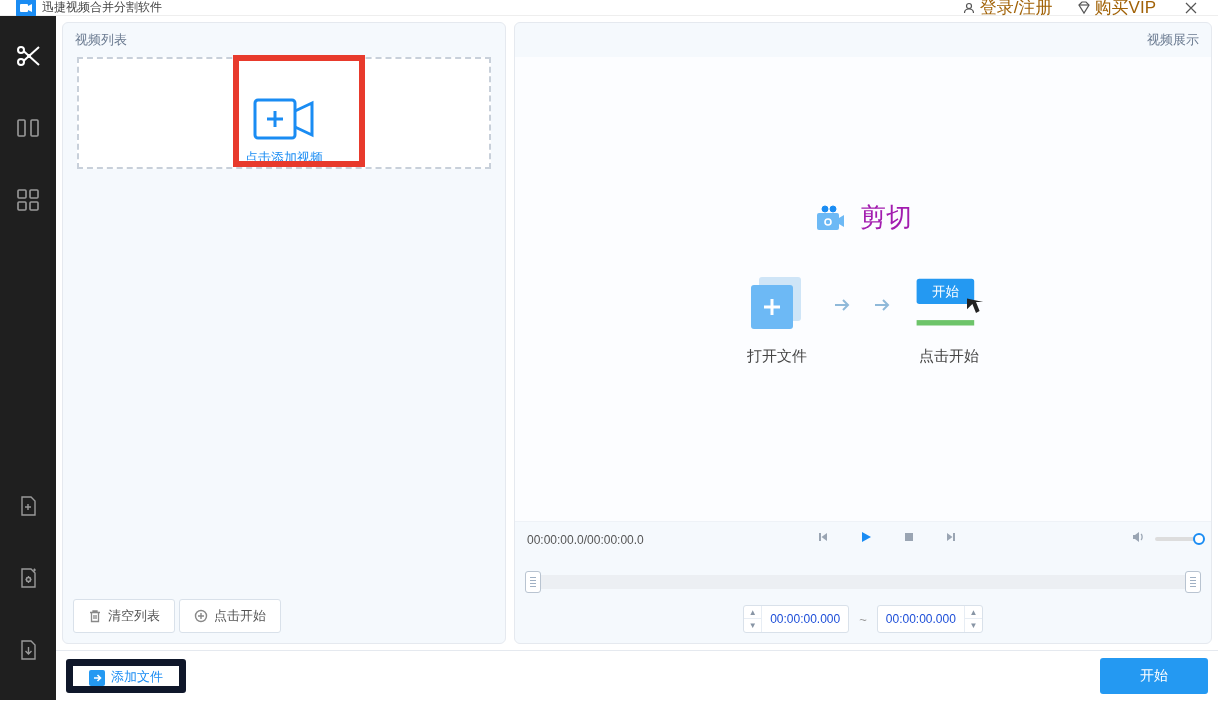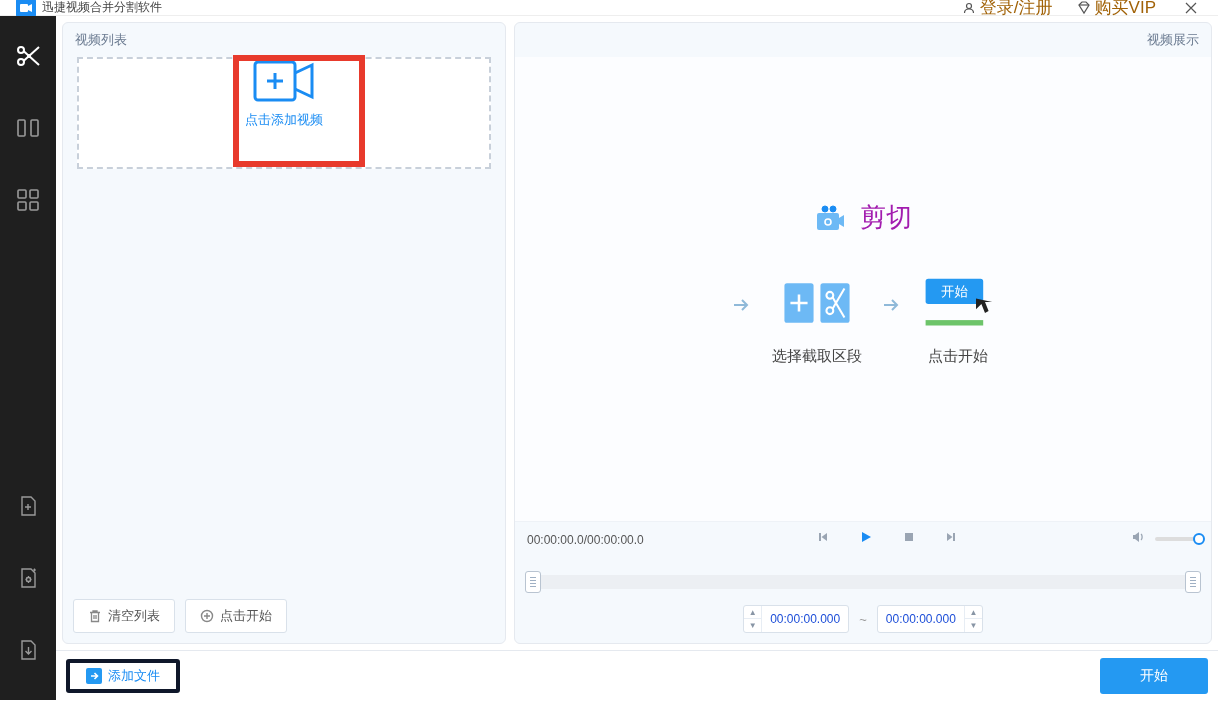--- a/index.html
+++ b/index.html
@@ -20,27 +20,27 @@
   .sidebar .sb-item.active { color: #fff; }
   .sidebar .gap { flex: 1; }
   
   .main { flex: 1; display: flex; flex-direction: column; }
   .panels { flex: 1; display: flex; gap: 8px; padding: 6px; min-height: 0; }
   .panel { border: 1px solid #e5e9ef; background: #f5f9fd; border-radius: 6px; display: flex; flex-direction: column; }
   .panel-left { width: 444px; }
   .panel-right { flex: 1; }
   .panel-header { font-size: 13px; color: #6a7a90; padding: 8px 12px; }
   
-  .dropzone { margin: 0 14px 0 14px; height: 112px; border: 2px dashed #c8d0da; background: #fff; position: relative; display: flex; align-items: flex-start; justify-content: center; }
+  .dropzone { margin: 0 14px 0 14px; height: 112px; border: 2px dashed #c8d0da; background: #fff; position: relative; display: flex; align-items: flex-end; justify-content: center; }
   .dropzone-inner { display: flex; flex-direction: column; align-items: center; gap: 8px; color: #1a8cf3; cursor: pointer; }
   .dropzone-inner svg { display: block; }
   .highlight-box { position: absolute; left: 154px; top: -4px; width: 132px; height: 112px; border: 6px solid #e83a2c; pointer-events: none; }
   
   .panel-left-body { flex: 1; }
-  .panel-left-footer { padding: 10px; display: flex; gap: 10px; }
+  .panel-left-footer { padding: 10px; display: flex; gap: 4px; }
   .btn-sm { height: 34px; padding: 0 14px; background: #fff; border: 1px solid #d9e1ea; border-radius: 3px; display: flex; align-items: center; gap: 6px; color: #555; cursor: pointer; font-size: 13px; }
   .btn-sm svg { display: block; }
   
   .preview-body { flex: 1; display: flex; flex-direction: column; align-items: center; justify-content: center; background: #fcfdff; }
   .preview-title { display: flex; align-items: center; gap: 14px; color: #a21caf; font-size: 26px; font-weight: 500; margin-top: 48px; margin-bottom: 40px; }
   .steps { display: flex; align-items: flex-start; gap: 20px; margin-bottom: 60px; }
   .step { display: flex; flex-direction: column; align-items: center; gap: 16px; }
   .step-icon { width: 72px; height: 56px; display: flex; align-items: center; justify-content: center; }
   .step-label { font-size: 15px; color: #444; }
   .step-arrow { margin-top: 22px; color: #8fb9d9; }
@@ -64,21 +64,21 @@
   
   .time-inputs { display: flex; align-items: center; justify-content: center; gap: 10px; }
   .time-box { display: flex; align-items: center; border: 1px solid #d9e1ea; border-radius: 3px; background: #fff; height: 28px; }
   .time-box .spin { width: 18px; display: flex; flex-direction: column; border-right: 1px solid #e7edf4; }
   .time-box .spin div { height: 13px; display: flex; align-items: center; justify-content: center; font-size: 8px; color: #8895a5; cursor: pointer; }
   .time-box .spin div:first-child { border-bottom: 1px solid #e7edf4; }
   .time-box .val { padding: 0 8px; font-size: 12px; color: #1d4ed8; }
   .tilde { color: #999; }
   
   .bottom-bar { height: 50px; border-top: 1px solid #e5e9ef; display: flex; align-items: center; padding: 0 10px; }
-  .btn-add-file { height: 34px; padding: 0 16px; background: #fff; border: 4px solid #0f172a; color: #1a8cf3; border-radius: 3px; display: flex; align-items: center; gap: 6px; cursor: pointer; font-size: 13px; }
+  .btn-add-file { height: 34px; padding: 0 16px; background: #fff; border: 7px solid #0f172a; color: #1a8cf3; border-radius: 3px; display: flex; align-items: flex-end; gap: 6px; cursor: pointer; font-size: 13px; }
   .btn-start { height: 36px; width: 108px; background: #2499f2; color: #fff; border: none; border-radius: 3px; font-size: 14px; cursor: pointer; margin-left: auto; display: flex; align-items: center; justify-content: center; }
 </style>
 </head>
 <body>
 
 <div class="titlebar">
   <div class="logo">
     <svg width="12" height="12" viewBox="0 0 12 12">
         <rect x="0" y="2" width="8" height="8" rx="1" fill="#fff"></rect>
         <path d="M8 4 L12 2 L12 10 L8 8 Z" fill="#fff"></path>
@@ -196,38 +196,34 @@
             <svg width="32" height="30" viewBox="0 0 32 30" fill="none" stroke="#1a8cf3">
                 <rect x="3" y="10" width="22" height="17" rx="2" fill="#6db9f5" stroke="none"></rect>
                 <circle cx="11" cy="6" r="3" fill="#1a8cf3"></circle>
                 <circle cx="19" cy="6" r="3" fill="#1a8cf3"></circle>
                 <path d="M25 15 L30 12 V24 L25 21" fill="#6db9f5" stroke="none"></path>
                 <circle cx="14" cy="19" r="3" fill="none" stroke="#fff" stroke-width="1.6"></circle>
               </svg>
             <span>剪切</span>
           </div>
           <div class="steps">
+            <div class="step">
+              <div class="step-icon">
+                <svg width="64" height="58" viewBox="0 0 64 58" fill="none">
+                    <rect x="14" y="3" width="42" height="44" rx="3" fill="#cfe5f7"></rect>
+                    <rect x="6" y="11" width="42" height="44" rx="3" fill="#6db9f5"></rect>
+                    <path d="M27 25 V41 M19 33 H35" stroke="#fff" stroke-width="3"></path>
+                  </svg>
+              </div>
+              <div class="step-label">打开文件</div>
+            </div>
             <div class="step-arrow">
               <svg width="20" height="16" viewBox="0 0 20 16" fill="none" stroke="#8fb9d9" stroke-width="2">
                   <path d="M2 8 H14 M10 3 L15 8 L10 13"></path>
                 </svg>
-            </div>
-            <div class="step">
-              <div class="step-icon">
-                <svg width="84" height="54" viewBox="0 0 84 54" fill="none">
-                    <rect x="4" y="4" width="34" height="46" rx="3" fill="#6db9f5"></rect>
-                    <path d="M21 17 V37 M11 27 H31" stroke="#fff" stroke-width="3"></path>
-                    <rect x="46" y="4" width="34" height="46" rx="3" fill="#6db9f5"></rect>
-                    <circle cx="57" cy="18" r="4" fill="none" stroke="#fff" stroke-width="2.4"></circle>
-                    <circle cx="57" cy="36" r="4" fill="none" stroke="#fff" stroke-width="2.4"></circle>
-                    <path d="M74 10 L60 34" stroke="#fff" stroke-width="2.4"></path>
-                    <path d="M74 44 L60 20" stroke="#fff" stroke-width="2.4"></path>
-                  </svg>
-              </div>
-              <div class="step-label">选择截取区段</div>
             </div>
             <div class="step-arrow">
               <svg width="20" height="16" viewBox="0 0 20 16" fill="none" stroke="#8fb9d9" stroke-width="2">
                   <path d="M2 8 H14 M10 3 L15 8 L10 13"></path>
                 </svg>
             </div>
             <div class="step">
               <div class="step-icon">
                 <svg width="80" height="58" viewBox="0 0 80 58" fill="none">
                     <rect x="4" y="2" width="64" height="28" rx="3" fill="#2499f2"></rect>

